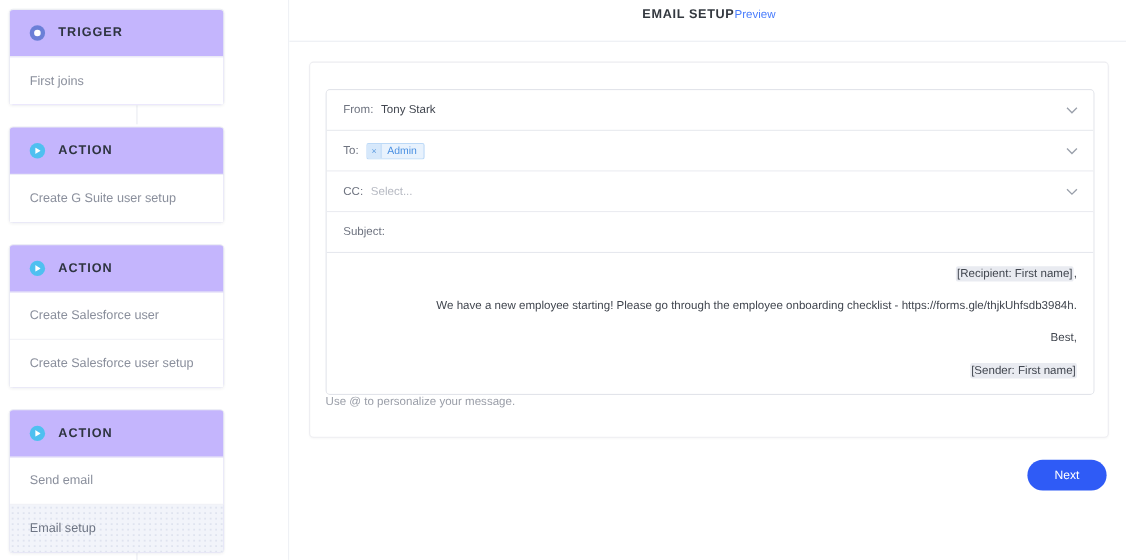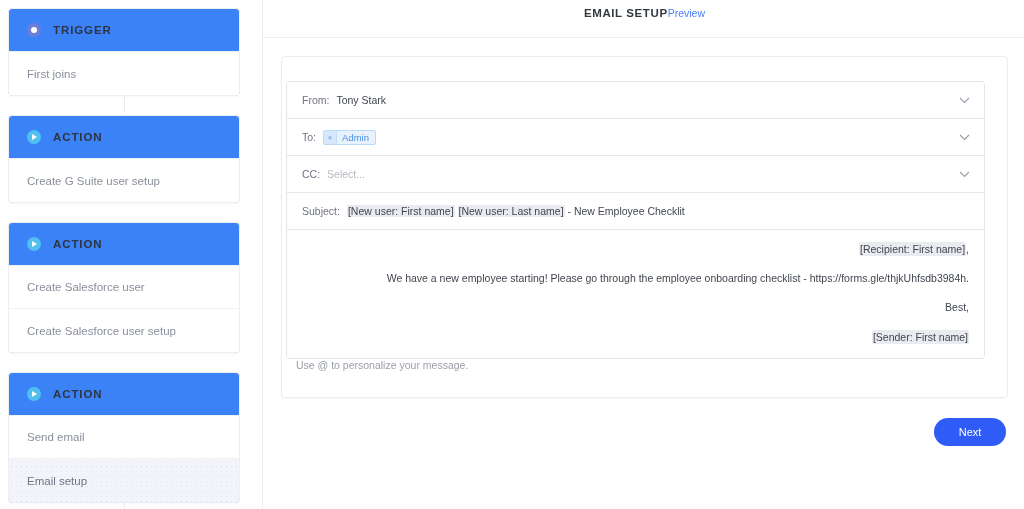--- a/index.html
+++ b/index.html
@@ -30,22 +30,22 @@
   }
   .connector {
     position: absolute;
     left: 124px;
     width: 1px;
     background: #e9ebf2;
   }
   .flow-card {
     position: relative;
     margin: 0 23px 0 8px;
-    width: 232px;
-    background: #3b82f6;
+    width: 196px;
+    background: #c4b5fd;
     border: 1px solid #eceef3;
     border-radius: 4px;
     box-shadow: 0 1px 2px rgba(16,24,40,0.03);
     z-index: 2;
   }
   .flow-head {
     display: flex;
     align-items: center;
     height: 43px;
     padding: 0 18px;
@@ -128,21 +128,21 @@
     top: 56px;
     width: 727px;
     height: 342px;
     background: #ffffff;
     border: 1px solid #ededf1;
     border-radius: 4px;
     box-shadow: 0 1px 2px rgba(16,24,40,0.03);
   }
   .compose {
     position: absolute;
-    left: 4px;
+    left: 14px;
     top: 24px;
     width: 699px;
     border: 1px solid #e2e4ea;
     border-radius: 4px;
     overflow: hidden;
   }
   .field-row {
     display: flex;
     align-items: center;
     height: 37px;
@@ -354,21 +354,20 @@
           <span class="field-placeholder">Select...</span>
           <span class="chev">
             <svg width="11" height="7" viewBox="0 0 11 7">
                 <polyline points="1,1 5.5,5.5 10,1" fill="none" stroke="#9aa0ab" stroke-width="1.2"></polyline>
               </svg>
           </span>
         </div>
 
         <div class="field-row subject-row">
           <span class="field-label">Subject:</span>
-          <span class="field-value"><span class="token">[New user: First name]</span><span>&nbsp;</span><span class="token">[New user: Last name]</span><span> - New Employee Checklit</span></span>
         </div>
 
         <div class="body-area">
           <p class="body-line"><span class="token">[Recipient: First name]</span><span>,</span></p>
           <p class="body-line">We have a new employee starting! Please go through the employee onboarding checklist - https://forms.gle/thjkUhfsdb3984h.</p>
           <p class="body-line">Best,</p>
           <p class="body-line"><span class="token">[Sender: First name]</span></p>
         </div>
 
       </div>

